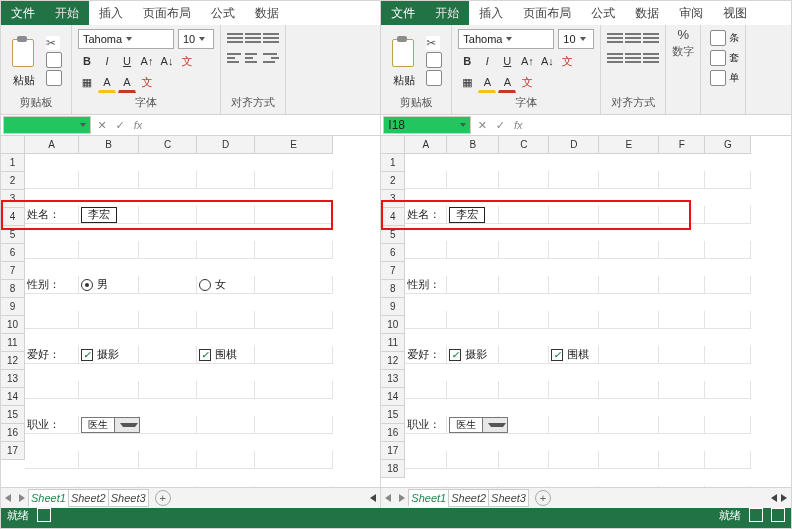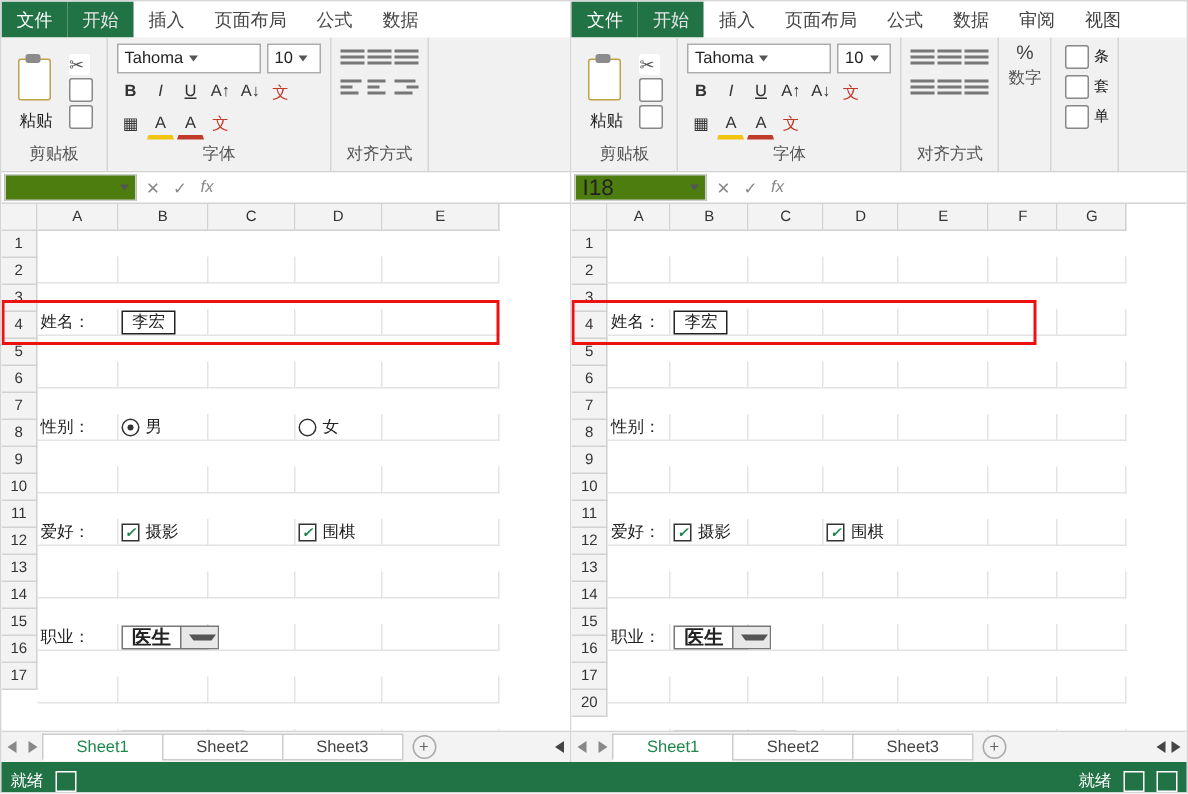--- a/index.html
+++ b/index.html
@@ -33,73 +33,73 @@
   .fbtn { width:16px; height:16px; display:flex; align-items:center; justify-content:center; font-size:11px; color:#333; border:1px solid transparent; }
   .fbtn.wen::after { content:"文"; color:#c1392b; }
   .align-row { display:flex; gap:2px; }
   .align-ico { width:16px; height:14px; display:flex; flex-direction:column; justify-content:center; gap:2px; padding:2px 0; }
   .align-ico span { display:block; height:2px; background:#777; }
   .num-big { font-size:13px; color:#444; }
   .num-group { display:flex; flex-direction:column; align-items:center; padding:2px 6px; }
 
   
   .fbar { display:flex; align-items:center; border-bottom:1px solid #d3d3d3; height:20px; background:#fff; }
-  .name-box { width:78px; border:1px solid #ccc; margin:1px 2px; padding:0 4px; font-size:15px; height:16px; display:flex; align-items:center; background:#4d7c0f;justify-content:flex-end; }
+  .name-box { width:78px; border:1px solid #ccc; margin:1px 2px; padding:0 4px; font-size:12px; height:16px; display:flex; align-items:center; background:#22c55e;justify-content:flex-end; }
   .name-box .dd-arrow { margin-left:auto; }
   .fbar-btn { width:18px; text-align:center; color:#888; font-size:11px; }
   .fbar-input { flex:1; }
 
   
   .sheet { flex:1; display:flex; position:relative; overflow:hidden; background:#fff; }
   .rowhdr { display:flex; flex-direction:column; }
   .corner { width:24px; height:18px; background:#f3f3f3; border-right:1px solid #d2d2d2; border-bottom:1px solid #d2d2d2; box-sizing:border-box; }
   .rh { width:24px; height:18px; display:flex; align-items:center; justify-content:center; background:#f3f3f3; border-right:1px solid #d2d2d2; border-bottom:1px solid #d2d2d2; font-size:10px; color:#333; box-sizing:border-box; }
   .cols { display:flex; }
   .ch { height:18px; display:flex; align-items:center; justify-content:center; background:#f3f3f3; border-right:1px solid #d2d2d2; border-bottom:1px solid #d2d2d2; font-size:10px; color:#333; box-sizing:border-box; }
   .gridbody { position:relative; }
   .row { display:flex; height:18px;margin-top:17px; }
   .cell { height:18px; border-right:1px solid #e3e3e3; border-bottom:1px solid #e3e3e3; box-sizing:border-box; display:flex; align-items:center; padding:0 2px; font-size:11px; white-space:nowrap; position:relative; }
   
   .wA{width:54px} .wB{width:60px} .wC{width:58px} .wD{width:58px} .wE{width:78px}
   
   .rA{width:42px} .rB{width:52px} .rC{width:50px} .rD{width:50px} .rE{width:60px} .rF{width:46px} .rG{width:46px}
   .boxed { border:1px solid #222; padding:0 6px; display:inline-flex; align-items:center; justify-content:center; height:14px; }
   .combo { display:inline-flex; align-items:center; border:1px solid #777; height:14px; }
-  .combo span { padding:0 6px; font-size:13px;font-weight:bold; }
+  .combo span { padding:0 6px; font-size:10px; }
   .combo .btn { width:12px; height:14px; background:#e8e8e8; border-left:1px solid #777; display:flex; align-items:center; justify-content:center; }
   .spinner { display:inline-flex; align-items:center; border:1px solid #777; height:14px; }
   .spinner span { width:32px; text-align:right; padding:0 4px; font-size:11px; }
   .spin-btns { width:12px; display:flex; flex-direction:column; }
   .spin-btns div { height:7px; background:#e8e8e8; border-left:1px solid #777; font-size:6px; text-align:center; line-height:6px; }
   .spin-btns div:first-child { border-bottom:1px solid #777; }
   .radio { display:inline-flex; align-items:center; gap:4px; }
   .radio i { width:10px; height:10px; border:1px solid #333; border-radius:50%; display:inline-flex; align-items:center; justify-content:center; }
   .radio i.sel::after { content:""; width:4px; height:4px; background:#333; border-radius:50%; }
   .chk { display:inline-flex; align-items:center; gap:4px; }
   .chk i { width:10px; height:10px; border:1px solid #333; display:inline-flex; align-items:center; justify-content:center; font-size:9px; color:#1e874b; font-weight:bold; }
   .chk i.sel::after { content:"✓"; }
 
   .overlay-box { position:absolute; border:2px solid #e11; pointer-events:none; box-sizing:border-box; }
   .big-label { font-family:"Courier New", monospace; font-size:18px; font-weight:bold; color:#e11; letter-spacing:1px; }
 
   
   .sheettabs { display:flex; align-items:center; height:20px; background:#f3f3f3; border-top:1px solid #d3d3d3; font-size:11px; }
-  .stab { padding:2px 22px; border:1px solid #ccc; background:#fff; margin-left:-1px; color:#444; }
+  .stab { padding:2px 2px; border:1px solid #ccc; background:#fff; margin-left:-1px; color:#444;font-style:italic; }
   .stab.active { border-bottom-color:#fff; color:#1e874b; font-weight:500; }
   .stab-add { width:14px; height:14px; border:1px solid #aaa; border-radius:50%; display:flex; align-items:center; justify-content:center; margin:0 6px; color:#666; font-size:11px; }
   .nav-arrow { display:inline-block; width:0; height:0; margin:0 4px; }
   .nav-arrow.left  { border-top:4px solid transparent; border-bottom:4px solid transparent; border-right:6px solid #888; }
   .nav-arrow.right { border-top:4px solid transparent; border-bottom:4px solid transparent; border-left:6px solid #888; }
   .scroll-corner { margin-left:auto; display:flex; align-items:center; gap:4px; padding:0 4px; }
   .scroll-arrow { width:0; height:0; }
   .scroll-arrow.l { border-top:4px solid transparent; border-bottom:4px solid transparent; border-right:6px solid #444; }
   .scroll-arrow.r { border-top:4px solid transparent; border-bottom:4px solid transparent; border-left:6px solid #444; }
 
   
-  .status { height:20px; background:#217346; display:flex; align-items:flex-end; padding:0 6px; color:#fff; font-size:11px; gap:8px; }
+  .status { height:20px; background:#217346; display:flex; align-items:flex-start; padding:0 6px; color:#fff; font-size:11px; gap:8px; }
   .status .sep { flex:1; }
   .zoom-ico { width:12px; height:12px; border:1px solid #fff; display:inline-block; }
   .right-pane { flex:1.08; } 
 </style>
 </head>
 <body>
 
 <div class="app">
   <div class="panes">
 
@@ -563,21 +563,21 @@
           <div class="rh">8</div>
           <div class="rh">9</div>
           <div class="rh">10</div>
           <div class="rh">11</div>
           <div class="rh">12</div>
           <div class="rh">13</div>
           <div class="rh">14</div>
           <div class="rh">15</div>
           <div class="rh">16</div>
           <div class="rh">17</div>
-          <div class="rh">20</div>
+          <div class="rh">18</div>
         </div>
         <div class="gridbody">
           <div class="cols">
             <div class="ch rA">A</div>
             <div class="ch rB">B</div>
             <div class="ch rC">C</div>
             <div class="ch rD">D</div>
             <div class="ch rE">E</div>
             <div class="ch rF">F</div>
             <div class="ch rG">G</div>

